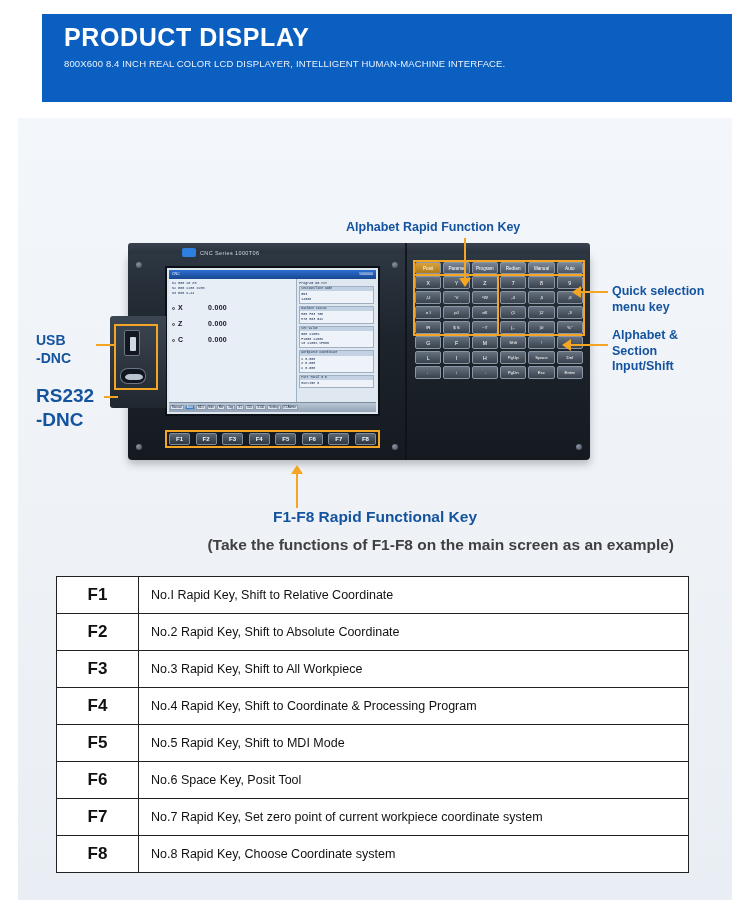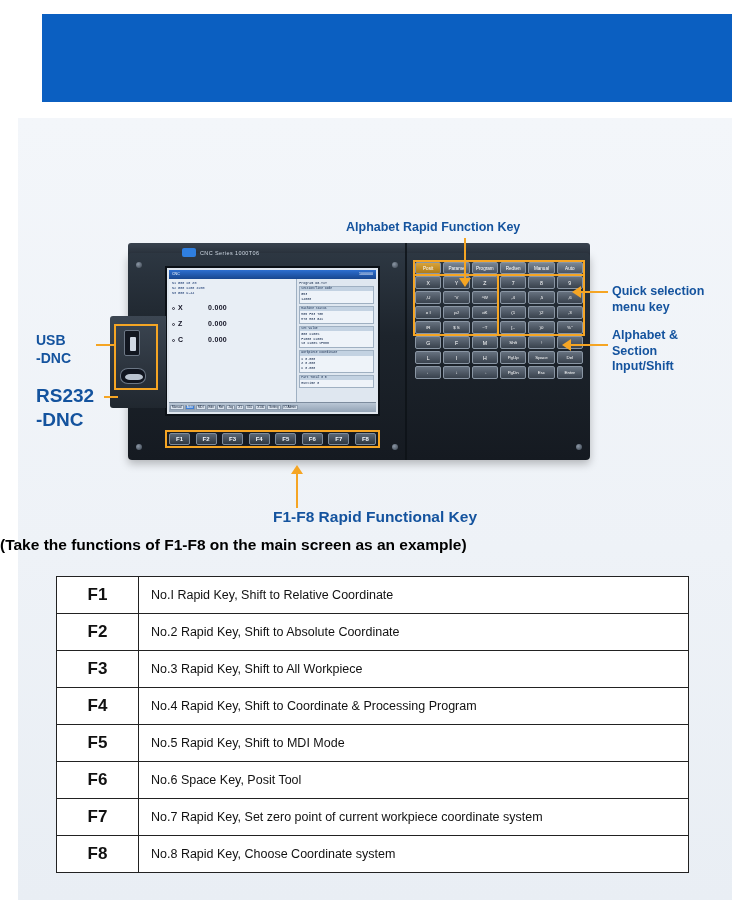--- a/index.html
+++ b/index.html
@@ -341,22 +341,22 @@
     width: 750px;
     text-align: center;
     color: #14539e;
     font-size: 15.5px;
     font-weight: bold;
   }
   .cap2 {
     position: absolute;
     left: 0; top: 652px;
     width: 674px;
-    text-align: left;
-    color: #000000;
+    text-align: right;
+    color: #404040;
     font-size: 15.5px;
     font-weight: bold;
   }
 
   
   table.fkeys {
     position: absolute;
     left: 56px; top: 686px;
     width: 633px;
     border-collapse: collapse;
@@ -379,20 +379,22 @@
     font-size: 12.5px;
     color: #111;
   }
 </style>
 </head>
 <body>
 
 <div class="banner"></div>
 <div class="banner-bar"></div>
 <div class="banner-inner">
+  <div class="banner-title">PRODUCT DISPLAY</div>
+  <div class="banner-sub">800X600 8.4 INCH REAL COLOR LCD DISPLAYER, INTELLIGENT HUMAN-MACHINE INTERFACE.</div>
 </div>
 
 <div class="panel"></div>
 
 <div class="device-wrap">
 
   <div class="device-top-lip"></div>
   <div class="device-body"></div>
   <div class="seam"></div>
 

